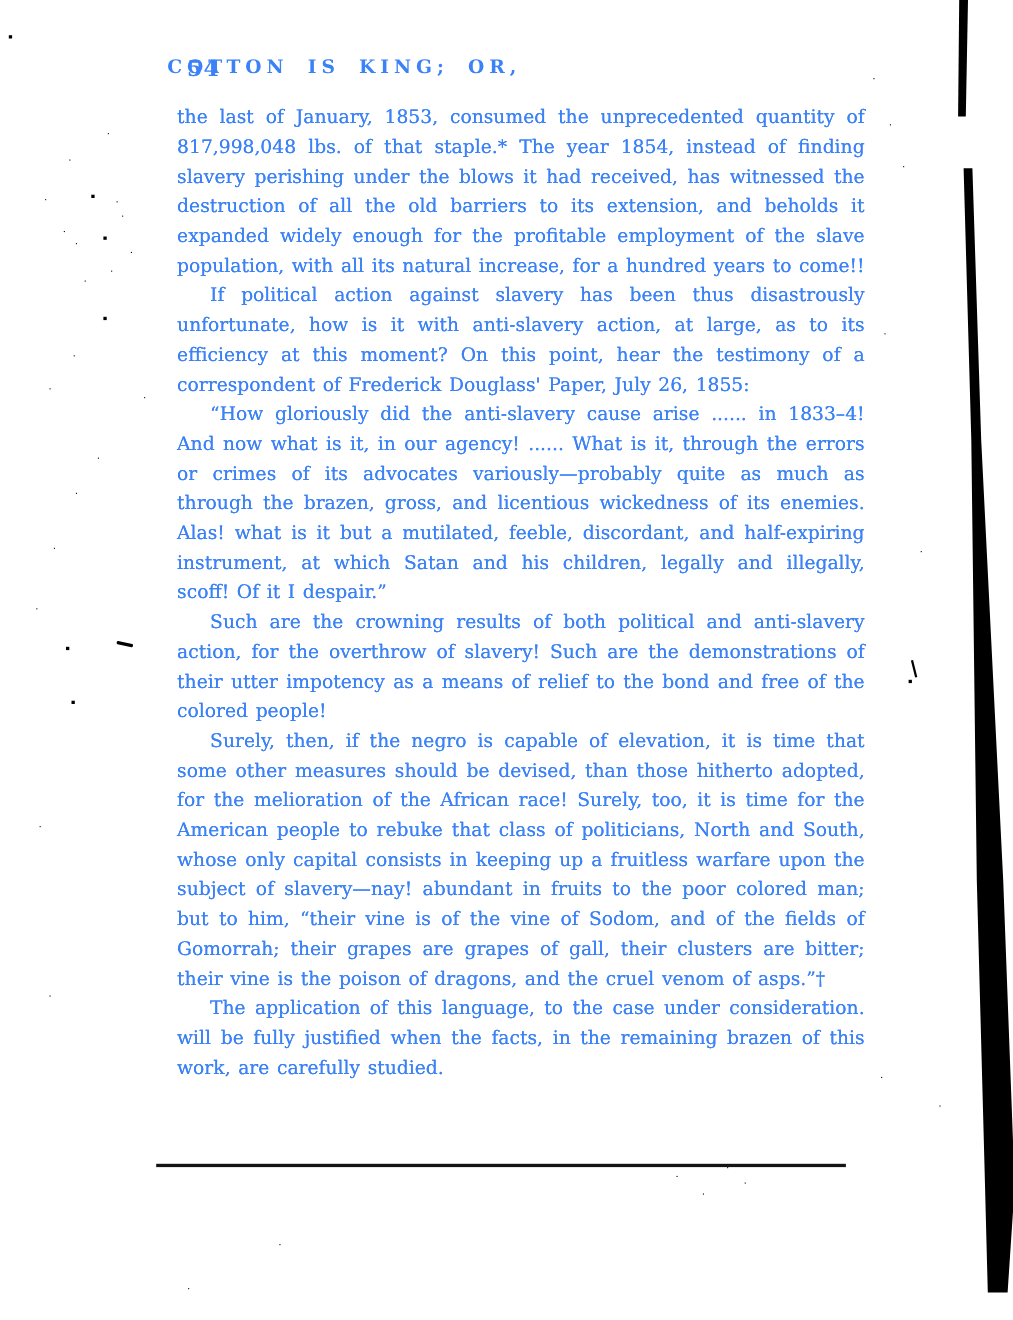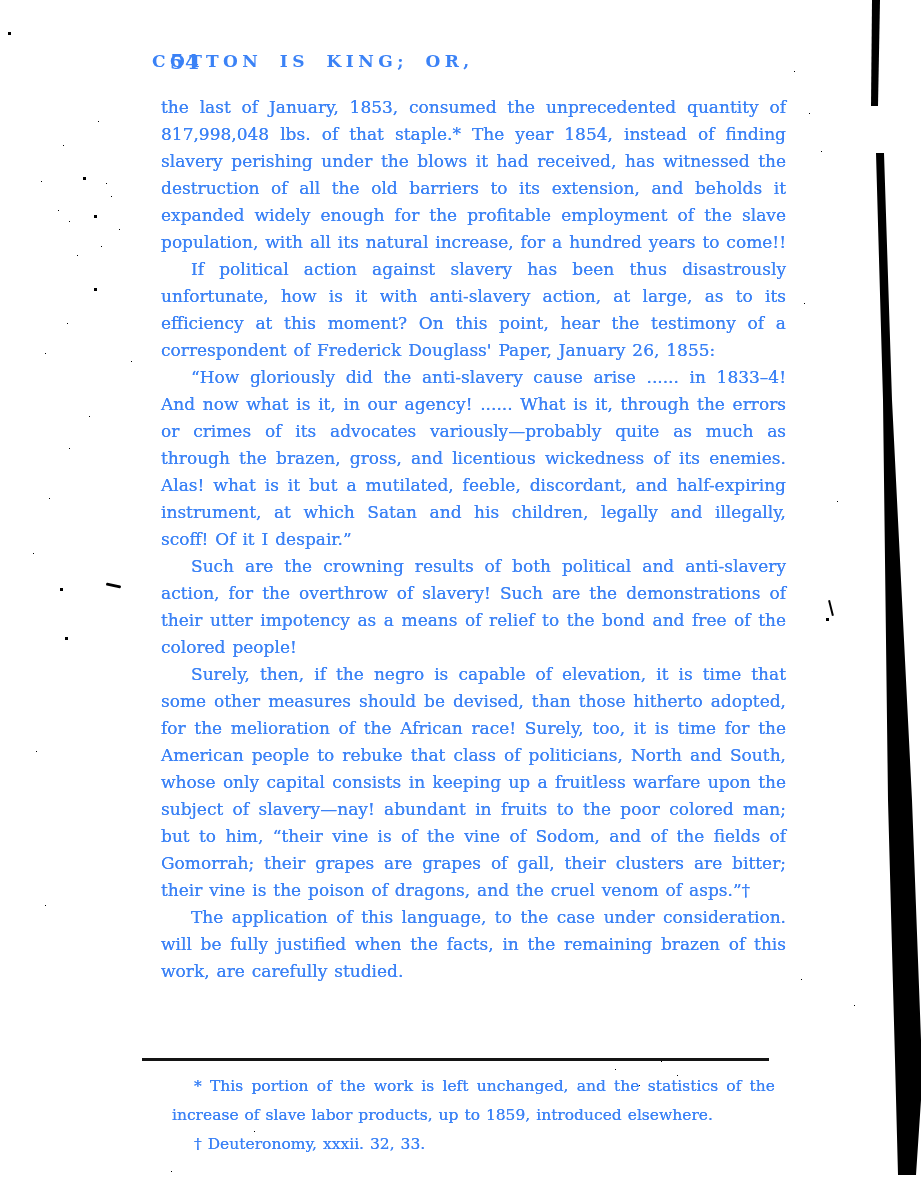--- a/index.html
+++ b/index.html
@@ -146,27 +146,23 @@
     <polygon points="876,153 884,153 892,400 912,800 921,1040 921,1100 916,1175 898,1175 895,1060 888,800 883,400" fill="#000"></polygon>
   </svg>
 
   <div class="page-header">
     <span class="folio">54</span>
     <span class="running-header">COTTON IS KING; OR,</span>
   </div>
 
   <div class="body-text">
     <p>the last of January, 1853, consumed the unprecedented quantity of 817,998,048 lbs. of that staple.*  The year 1854, instead of finding slavery perishing under the blows it had received, has witnessed the destruction of all the old barriers to its extension, and beholds it expanded widely enough for the profitable employment of the slave population, with all its natural increase, for a hundred years to come!!</p>
-    <p class="indented">If political action against slavery has been thus disastrously unfortunate, how is it with anti-slavery action, at large, as to its efficiency at this moment?  On this point, hear the testimony of a correspondent of Frederick Douglass' Paper, January 26, 1855:</p>
+    <p class="indented">If political action against slavery has been thus disastrously unfortunate, how is it with anti-slavery action, at large, as to its efficiency at this moment?  On this point, hear the testimony of a correspondent of Frederick Douglass' Paper, July 26, 1855:</p>
     <p class="indented">“How gloriously did the anti-slavery cause arise ...... in 1833–4!  And now what is it, in our agency! ...... What is it, through the errors or crimes of its advocates variously—probably quite as much as through the brazen, gross, and licentious wickedness of its enemies.  Alas! what is it but a mutilated, feeble, discordant, and half-expiring instrument, at which Satan and his children, legally and illegally, scoff!  Of it I despair.”</p>
     <p class="indented">Such are the crowning results of both political and anti-slavery action, for the overthrow of slavery!  Such are the demonstrations of their utter impotency as a means of relief to the bond and free of the colored people!</p>
     <p class="indented">Surely, then, if the negro is capable of elevation, it is time that some other measures should be devised, than those hitherto adopted, for the melioration of the African race!  Surely, too, it is time for the American people to rebuke that class of politicians, North and South, whose only capital consists in keeping up a fruitless warfare upon the subject of slavery—nay! abundant in fruits to the poor colored man; but to him, “their vine is of the vine of Sodom, and of the fields of Gomorrah; their grapes are grapes of gall, their clusters are bitter; their vine is the poison of dragons, and the cruel venom of asps.”†</p>
     <p class="indented">The application of this language, to the case under consideration. will be fully justified when the facts, in the remaining brazen of this work, are carefully studied.</p>
   </div>
 
   <hr class="footnote-rule">
 
-  <div class="footnotes">
-    <p>* This portion of the work is left unchanged, and the statistics of the increase of slave labor products, up to 1859, introduced elsewhere.</p>
-    <p>† Deuteronomy, xxxii. 32, 33.</p>
-  </div>
 
 </div>
 
 </body></html>

